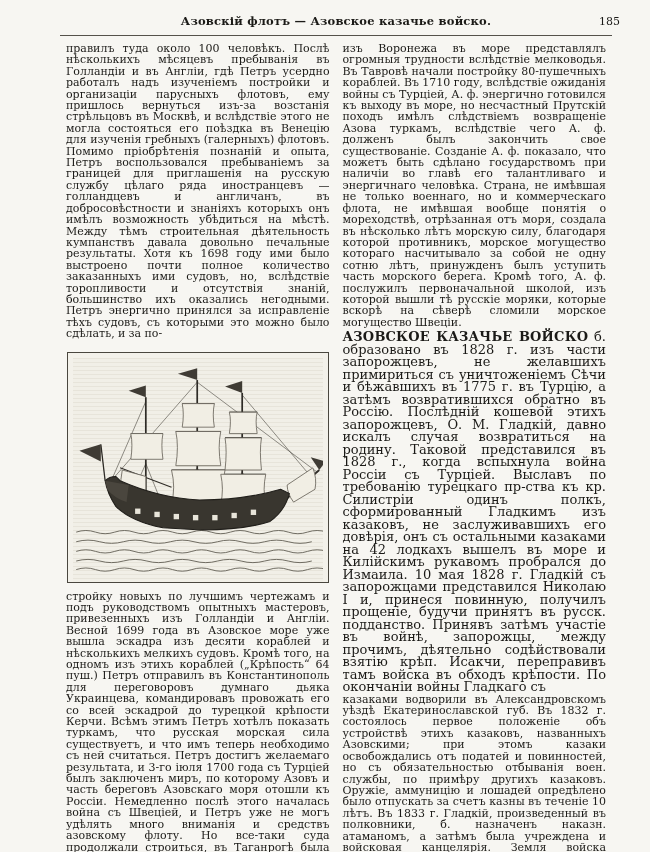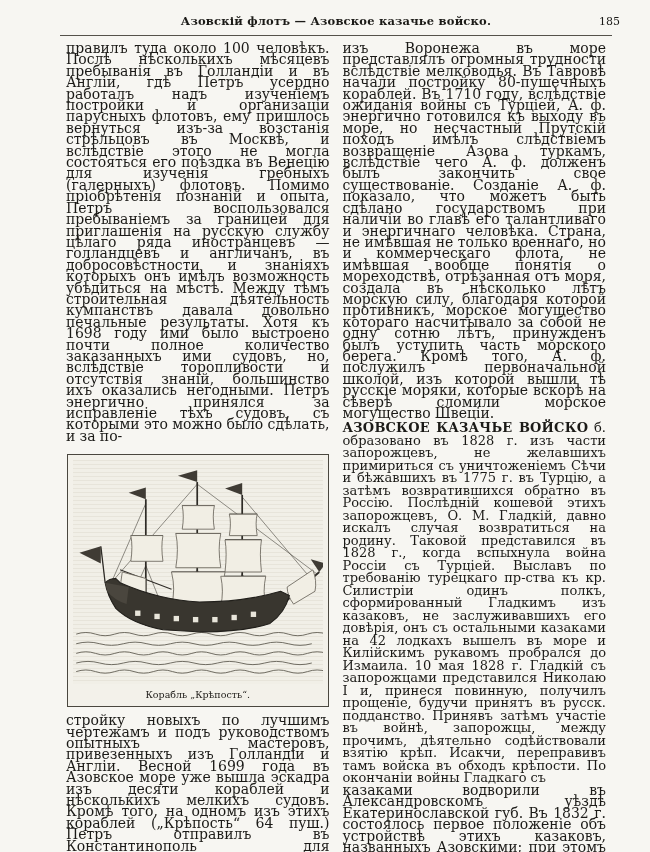--- a/index.html
+++ b/index.html
@@ -13,21 +13,21 @@
   .page-header { position:relative; height:17px; }
   .running-title {
     position:absolute; left:0; right:0; text-align:center;
     font-weight:bold; font-size:11.5px; letter-spacing:.2px;
   }
   .page-number { position:absolute; right:-14px; top:1px; font-size:11px; }
   .header-rule { border:none; border-top:1px solid #55524b; margin:4px -6px 7px -6px; }
   .columns { display:flex; gap:13px; }
   .column { flex:1 1 0; min-width:0; }
   .body-text {
-    font-size:14px; line-height:11.4px; text-align:justify;
+    font-size:11px; line-height:11.4px; text-align:justify;
     text-justify:inter-word; word-spacing:-0.2px;
   }
   .body-text.large { font-size:13px; line-height:12.5px; margin-top:3px; }
   .article-title { font-weight:bold; letter-spacing:.2px; }
   .ship-figure {
     margin:12px 1px 8px 1px; border:1.4px solid #4a473f;
     padding:5px 5px 0 5px; background:#f3f1ea;
   }
   .ship-art {
     height:224px; position:relative;
@@ -125,21 +125,20 @@
 
             <g fill="#3f3b34">
               <path d="M116 14 L98 8 L116 3 Z"></path>
               <path d="M158 26 L142 20 L158 15 Z"></path>
               <path d="M68 30 L52 24 L68 19 Z"></path>
               <path d="M230 98 L222 86 L236 90 Z"></path>
               <path d="M26 74 L6 80 L26 90 Z"></path>
             </g>
           </svg>
         </div>
-        <figcaption>Корабль „Крѣпость“.</figcaption>
       </figure>
 
       <p class="body-text">стройку новыхъ по лучшимъ чертежамъ и подъ руководствомъ опытныхъ мастеровъ, привезенныхъ изъ Голландіи и Англіи. Весной 1699 года въ Азовское море уже вышла эскадра изъ десяти кораблей и нѣсколькихъ мелкихъ судовъ. Кромѣ того, на одномъ изъ этихъ кораблей („Крѣпость“ 64 пуш.) Петръ отправилъ въ Константинополь для переговоровъ думнаго дьяка Украинцева, командировавъ провожать его со всей эскадрой до турецкой крѣпости Керчи. Всѣмъ этимъ Петръ хотѣлъ показать туркамъ, что русская морская сила существуетъ, и что имъ теперь необходимо съ ней считаться. Петръ достигъ желаемаго результата, и 3-го іюля 1700 года съ Турціей былъ заключенъ миръ, по которому Азовъ и часть береговъ Азовскаго моря отошли къ Россіи. Немедленно послѣ этого началась война съ Швеціей, и Петръ уже не могъ удѣлять много вниманія и средствъ азовскому флоту. Но все-таки суда продолжали строиться, въ Таганрогѣ была устроена укрѣпленная гавань, и адмиралтейство было перенесено изъ Воронежа въ Тавровъ, такъ какъ проводъ кораблей</p>
     </section>
 
     <section class="column">
       <p class="body-text">изъ Воронежа въ море представлялъ огромныя трудности вслѣдствіе мелководья. Въ Тавровѣ начали постройку 80-пушечныхъ кораблей. Въ 1710 году, вслѣдствіе ожиданія войны съ Турціей, А. ф. энергично готовился къ выходу въ море, но несчастный Прутскій походъ имѣлъ слѣдствіемъ возвращеніе Азова туркамъ, вслѣдствіе чего А. ф. долженъ былъ закончить свое существованіе. Созданіе А. ф. показало, что можетъ быть сдѣлано государствомъ при наличіи во главѣ его талантливаго и энергичнаго человѣка. Страна, не имѣвшая не только военнаго, но и коммерческаго флота, не имѣвшая вообще понятія о мореходствѣ, отрѣзанная отъ моря, создала въ нѣсколько лѣтъ морскую силу, благодаря которой противникъ, морское могущество котораго насчитывало за собой не одну сотню лѣтъ, принужденъ былъ уступить часть морского берега. Кромѣ того, А. ф. послужилъ первоначальной школой, изъ которой вышли тѣ русскіе моряки, которые вскорѣ на сѣверѣ сломили морское могущество Швеціи.</p>
 
       <p class="body-text large"><b class="article-title">АЗОВСКОЕ КАЗАЧЬЕ ВОЙСКО</b><span> б. образовано въ 1828 г. изъ части запорожцевъ, не желавшихъ примириться съ уничтоженіемъ Сѣчи и бѣжавшихъ въ 1775 г. въ Турцію, а затѣмъ возвратившихся обратно въ Россію. Послѣдній кошевой этихъ запорожцевъ, О. М. Гладкій, давно искалъ случая возвратиться на родину. Таковой представился въ 1828 г., когда вспыхнула война Россіи съ Турціей. Выславъ по требованію турецкаго пр-ства къ кр. Силистріи одинъ полкъ, сформированный Гладкимъ изъ казаковъ, не заслуживавшихъ его довѣрія, онъ съ остальными казаками на 42 лодкахъ вышелъ въ море и Килійскимъ рукавомъ пробрался до Измаила. 10 мая 1828 г. Гладкій съ запорожцами представился Николаю I и, принеся повинную, получилъ прощеніе, будучи принятъ въ русск. подданство. Принявъ затѣмъ участіе въ войнѣ, запорожцы, между прочимъ, дѣятельно содѣйствовали взятію крѣп. Исакчи, переправивъ тамъ войска въ обходъ крѣпости. По окончаніи войны Гладкаго съ</span></p>
 

